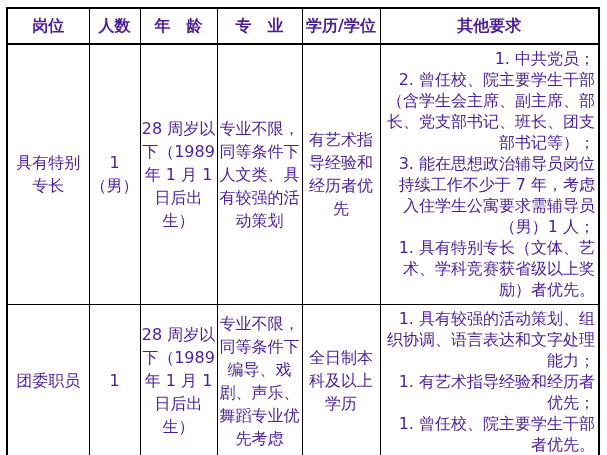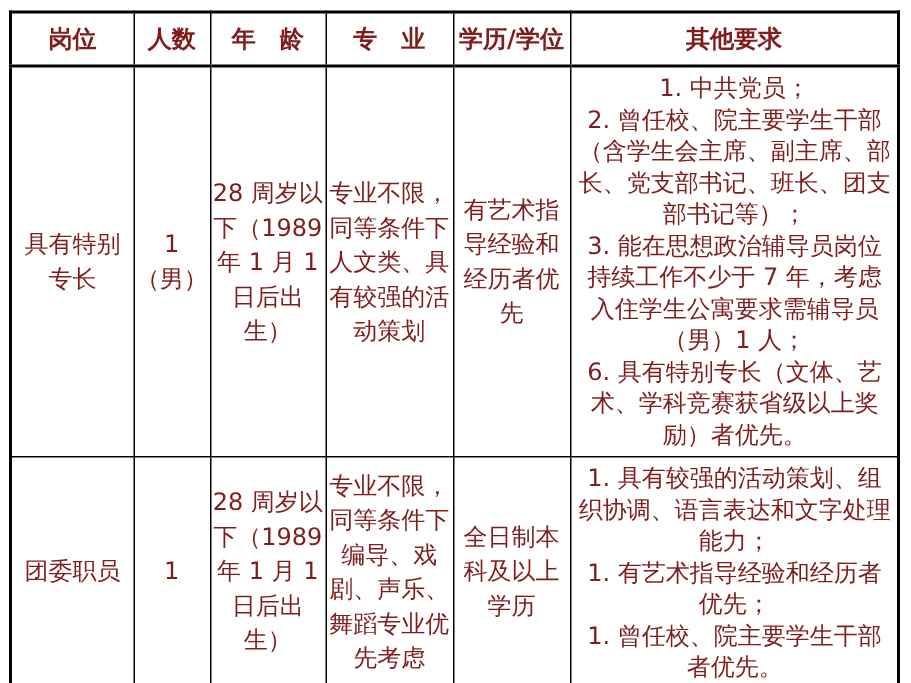--- a/index.html
+++ b/index.html
@@ -15,42 +15,42 @@
     left: 6px; top: 7px;
     width: 592px;
     border-collapse: collapse;
     table-layout: fixed;
     border: 2px solid #000000;
     background: #ffffff;
   }
   .job-table th, .job-table td {
     border: 1px solid #000000;
     font-size: 16px;
-    color: #7f1d1d;
+    color: #4c1d95;
     overflow: hidden;
   }
   .job-table thead tr { height: 36px; }
   .job-table tr.row-1 { height: 260px; }
   .job-table tr.row-2 { height: 147px; }
   .job-table th {
     font-weight: bold;
     text-align: center;
     vertical-align: middle;
     border-bottom-width: 2px;
     padding: 2px 1px;
   }
   td.cell-center {
     text-align: center;
     vertical-align: middle;
     white-space: pre-line;
     line-height: 23px;
     padding: 2px 1px;
   }
   td.cell-req {
-    text-align: center;
+    text-align: right;
     vertical-align: top;
     line-height: 21px;
     padding: 3px 3px 2px 4px;
     margin-left: 33px;
   }
   td.cell-req p { margin: 0; }
 </style>
 </head>
 <body>
 
@@ -78,21 +78,21 @@
       <td class="cell-center">具有特别专长</td>
       <td class="cell-center">1
 （男）</td>
       <td class="cell-center">28 周岁以下（1989 年 1 月 1 日后出生）</td>
       <td class="cell-center">专业不限，同等条件下人文类、具有较强的活动策划</td>
       <td class="cell-center">有艺术指导经验和经历者优先</td>
       <td class="cell-req">
         <p>1. 中共党员；</p>
         <p>2. 曾任校、院主要学生干部（含学生会主席、副主席、部长、党支部书记、班长、团支部书记等）；</p>
         <p>3. 能在思想政治辅导员岗位持续工作不少于 7 年，考虑入住学生公寓要求需辅导员（男）1 人；</p>
-        <p>6. 具有特别专长（文体、艺术、学科竞赛获省级以上奖励）者优先。</p>
+        <p>1. 具有特别专长（文体、艺术、学科竞赛获省级以上奖励）者优先。</p>
       </td>
     </tr>
     <tr class="row-2">
       <td class="cell-center">团委职员</td>
       <td class="cell-center">1</td>
       <td class="cell-center">28 周岁以下（1989 年 1 月 1 日后出生）</td>
       <td class="cell-center">专业不限，同等条件下编导、戏剧、声乐、舞蹈专业优先考虑</td>
       <td class="cell-center">全日制本科及以上学历</td>
       <td class="cell-req">
         <p>1. 具有较强的活动策划、组织协调、语言表达和文字处理能力；</p>

